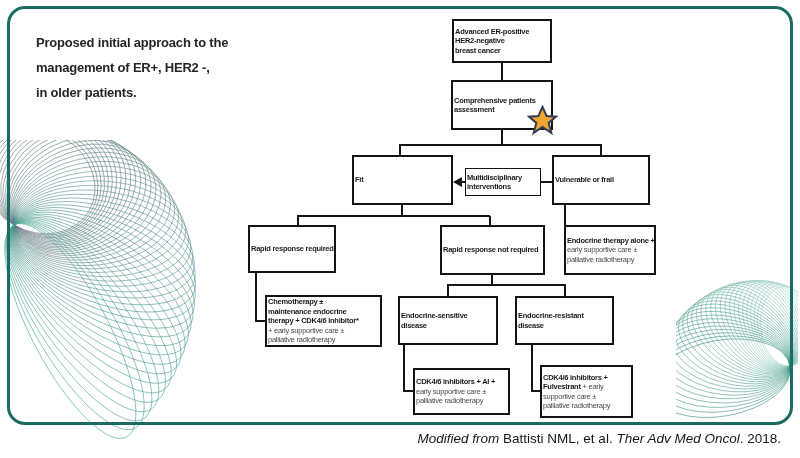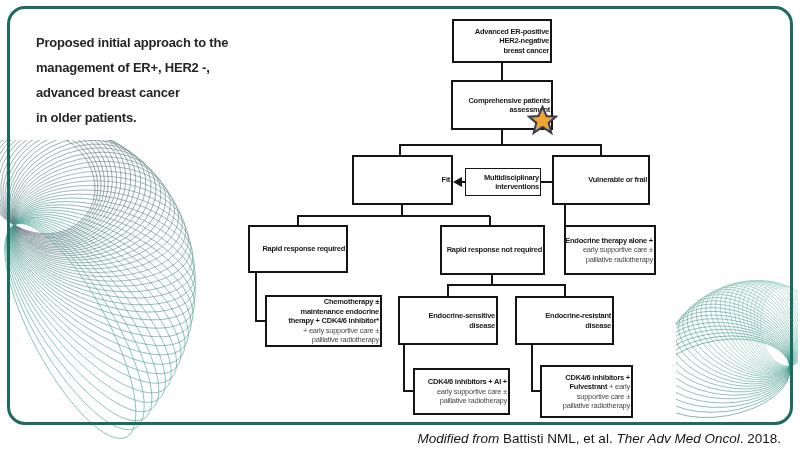--- a/index.html
+++ b/index.html
@@ -12,21 +12,21 @@
   .frame{position:absolute;left:7px;top:6px;width:780px;height:413px;
          border:3px solid #1c6b62;border-radius:18px;z-index:1;pointer-events:none;}
   
   .title{position:absolute;left:36px;top:30px;width:340px;z-index:2;
          font-weight:bold;font-size:13px;line-height:25px;color:#262626;letter-spacing:-0.2px;}
   
   #connectors{position:absolute;left:0;top:0;width:800px;height:458px;z-index:2;}
   
   .box{position:absolute;z-index:3;background:#ffffff;border:2px solid #141414;
        box-sizing:border-box;display:flex;flex-direction:column;justify-content:center;
-       align-items:flex-end;text-align:center;padding:1px;}
+       align-items:flex-start;text-align:center;padding:1px;}
   .box .bl{font-size:7.5px;line-height:9.5px;letter-spacing:-0.25px;white-space:nowrap;}
   .b{font-weight:bold;color:#1a1a1a;}
   .r{font-weight:normal;color:#4a4a4a;}
   .thin{border-width:1.5px;}
   .star{position:absolute;left:527px;top:105px;width:31px;height:31px;z-index:4;}
   
   .citation{position:absolute;top:431px;right:19px;z-index:2;font-size:13.5px;
             color:#161616;white-space:nowrap;margin-left:10px;}
   .citation .it{font-style:italic;}
 </style>
@@ -108,21 +108,20 @@
     <ellipse cx="46.2" cy="152.1" rx="67.9" ry="37.2" transform="rotate(-183.4 46.2 152.1)" fill="none" stroke="rgb(55,143,129)" stroke-width="0.7" stroke-opacity="0.8"></ellipse>
     <ellipse cx="45.5" cy="156.1" rx="69.0" ry="37.6" transform="rotate(-186.7 45.5 156.1)" fill="none" stroke="rgb(51,141,126)" stroke-width="0.7" stroke-opacity="0.8"></ellipse>
     <ellipse cx="45.1" cy="160.2" rx="70.0" ry="38.0" transform="rotate(-190.0 45.1 160.2)" fill="none" stroke="rgb(47,138,123)" stroke-width="0.7" stroke-opacity="0.8"></ellipse>
   </svg>
 
 <div class="frame"></div>
 
 <div class="title">
   <div>Proposed initial approach to the</div>
   <div>management of ER+, HER2 -,</div>
-  <div>advanced breast cancer</div>
   <div>in older patients.</div>
 </div>
 
 <svg id="connectors">
   <g stroke="#151515" stroke-width="2" fill="none">
     <path d="M502 63 L502 80"></path>
     <path d="M502 130 L502 145"></path>
     <path d="M400 155 L400 145 L601 145 L601 155"></path>
     <path d="M456 182 L465 182"></path>
     <path d="M541 182 L552 182"></path>
@@ -157,21 +156,21 @@
 
 <div class="box thin" style="left:465px;top:168px;width:76px;height:28px">
   <div class="bl b">Multidisciplinary</div>
   <div class="bl b">interventions</div>
 </div>
 
 <div class="box" style="left:552px;top:155px;width:98px;height:50px">
   <div class="bl b">Vulnerable or frail</div>
 </div>
 
-<div class="box" style="left:248px;top:225px;width:100px;height:48px">
+<div class="box" style="left:248px;top:225px;width:88px;height:48px">
   <div class="bl b">Rapid response required</div>
 </div>
 
 <div class="box" style="left:440px;top:225px;width:105px;height:50px">
   <div class="bl b">Rapid response not required</div>
 </div>
 
 <div class="box" style="left:564px;top:225px;width:92px;height:50px">
   <div class="bl b">Endocrine therapy alone +</div>
   <div class="bl r">early supportive care ±</div>

